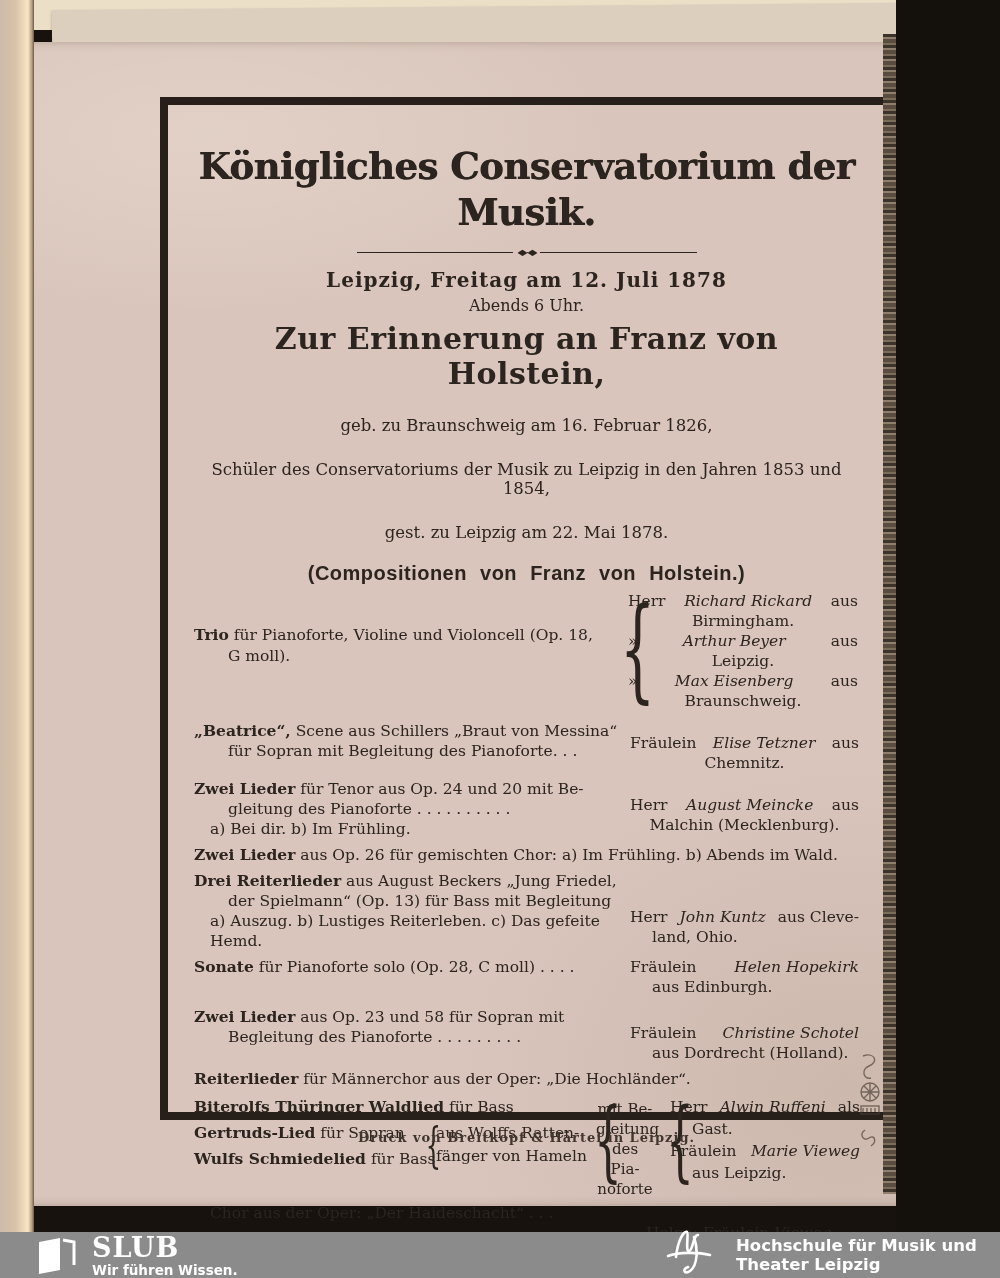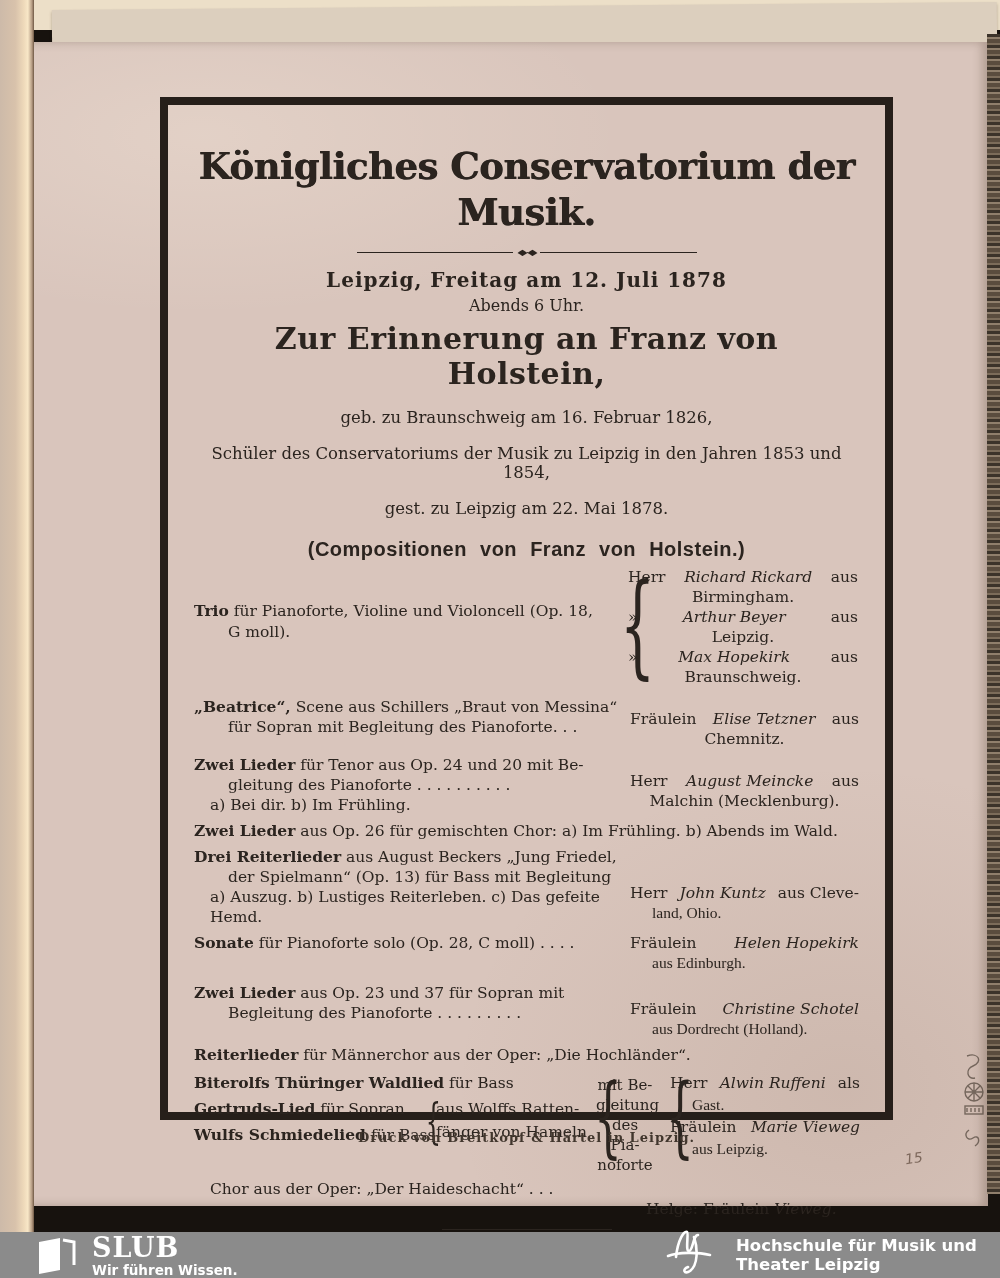--- a/index.html
+++ b/index.html
@@ -1,21 +1,21 @@
 <!DOCTYPE html>
 <html><head>
 <meta charset="utf-8">
 <style>
   html,body{margin:0;padding:0;}
   body{
     width:1000px;height:1278px;position:relative;overflow:hidden;
     background:#14100c;font-family:"DejaVu Serif",serif;color:#2b241f;
   }
   
-  .scan-area{position:absolute;left:0;top:0;width:1000px;height:1232px;background:#17120e;overflow:hidden;}
+  .scan-area{position:absolute;left:0;top:0;width:896px;height:1232px;background:#17120e;overflow:hidden;}
   .under-page-top{position:absolute;left:0;top:0;width:1000px;height:30px;background:#ecdfc8;}
   .under-page-top2{position:absolute;left:52px;top:6px;width:945px;height:52px;background:#dccfbe;transform:rotate(-0.5deg);box-shadow:0 2px 3px rgba(60,45,30,.35);}
   .gutter-strip{position:absolute;left:0;top:0;width:34px;height:1232px;
     background:linear-gradient(90deg,#cdbaa9 0%,#d8c2ab 45%,#eed9ba 70%,#f8e7c7 82%,#b49a82 94%,#6d5743 100%);}
   .main-page{position:absolute;left:30px;top:42px;width:958px;height:1164px;
     background:
       radial-gradient(ellipse 700px 300px at 18% 8%,rgba(255,244,230,.25),rgba(0,0,0,0) 60%),
       radial-gradient(ellipse 600px 500px at 85% 90%,rgba(120,90,70,.12),rgba(0,0,0,0) 65%),
       #d9c5bc;
     box-shadow:-6px 0 10px rgba(60,40,25,.25) inset;}
@@ -31,33 +31,33 @@
     border:8px solid #261f1a;box-sizing:content-box;}
   .poster-inner{padding:24px 26px 0 26px;}
   .fraktur-title{text-align:center;font-size:37px;line-height:46px;font-weight:bold;
     letter-spacing:-.5px;margin-top:14px;text-shadow:.6px 0 0 #2b241f;}
   .divider{display:flex;align-items:center;justify-content:center;margin:10px auto 6px;width:340px;}
   .divider .dline{flex:1;height:1px;background:#2b241f;}
   .divider .dorn{padding:0 4px;font-size:13px;letter-spacing:-2px;transform:scaleY(.62);display:inline-block;}
   .date-line{text-align:center;font-size:20px;font-weight:bold;letter-spacing:1px;margin-top:8px;}
   .time-line{text-align:center;font-size:16px;font-weight:normal;margin-top:4px;}
   .memorial-title{text-align:center;font-size:30px;font-weight:bold;letter-spacing:.5px;margin-top:6px;}
-  .sub-line{text-align:center;font-size:16.5px;margin-top:17px;}
+  .sub-line{text-align:center;font-size:16.5px;margin-top:25px;}
   .section-heading{text-align:center;font-family:"Liberation Sans",sans-serif;font-weight:bold;
     font-size:20px;letter-spacing:.5px;word-spacing:7px;margin-top:20px;}
   
   .program{font-size:15.5px;line-height:20px;margin-top:6px;}
   .b{font-weight:bold;} .i{font-style:italic;}
   .ind1{padding-left:34px;} .ind2{padding-left:16px;}
   .prow{display:flex;margin-top:6px;}
   .wl{flex:0 0 436px;}
   .pr{flex:1;}
   .pfl{display:flex;justify-content:space-between;}
   .pcity-c{text-align:center;}
-  .pcity-l{padding-left:22px;font-family:Liberation Serif, serif;}
+  .pcity-l{padding-left:22px;}
   .brace{font-family:"DejaVu Serif",serif;display:inline-block;transform:scaleX(.5);transform-origin:center;line-height:1;}
   
   .trio-row{position:relative;height:124px;margin-top:2px;}
   .trio-l1{position:absolute;left:0;top:34px;white-space:nowrap;}
   .trio-l2{position:absolute;left:34px;top:55px;}
   .trio-brace{position:absolute;left:408px;top:2px;font-size:112px;}
   .trio-perf{position:absolute;left:434px;top:0;width:230px;line-height:20px;}
   
   .wolff-row{position:relative;height:100px;margin-top:8px;white-space:nowrap;}
   .w-l{position:absolute;left:0;}
@@ -122,21 +122,21 @@
                 </div>
               <div class="pcity-c">Birmingham.</div>
               <div class="pfl">
                   <span>»</span>
                   <span class="i">Arthur Beyer</span>
                   <span>aus</span>
                 </div>
               <div class="pcity-c">Leipzig.</div>
               <div class="pfl">
                   <span>»</span>
-                  <span class="i">Max Hopekirk</span>
+                  <span class="i">Max Eisenberg</span>
                   <span>aus</span>
                 </div>
               <div class="pcity-c">Braunschweig.</div>
             </div>
           </div>
 
           <div class="prow">
             <div class="wl">
               <div><span class="b">„Beatrice“,</span><span> Scene aus Schillers „Braut von Messina“</span></div>
               <div class="ind1">für Sopran mit Begleitung des Pianoforte.  .  .</div>
@@ -195,21 +195,21 @@
               <div class="pfl">
                   <span>Fräulein</span>
                   <span class="i">Helen Hopekirk</span>
                 </div>
               <div class="pcity-l">aus Edinburgh.</div>
             </div>
           </div>
 
           <div class="prow" style="margin-top:10px;">
             <div class="wl">
-              <div><span class="b">Zwei Lieder</span><span> aus Op. 23 und 37 für Sopran mit</span></div>
+              <div><span class="b">Zwei Lieder</span><span> aus Op. 23 und 58 für Sopran mit</span></div>
               <div class="ind1">Begleitung des Pianoforte .  .  .  .  .  .  .  .  .</div>
             </div>
             <div class="pr" style="margin-top:16px;">
               <div class="pfl">
                   <span>Fräulein</span>
                   <span class="i">Christine Schotel</span>
                 </div>
               <div class="pcity-l">aus Dordrecht (Holland).</div>
             </div>
           </div>

